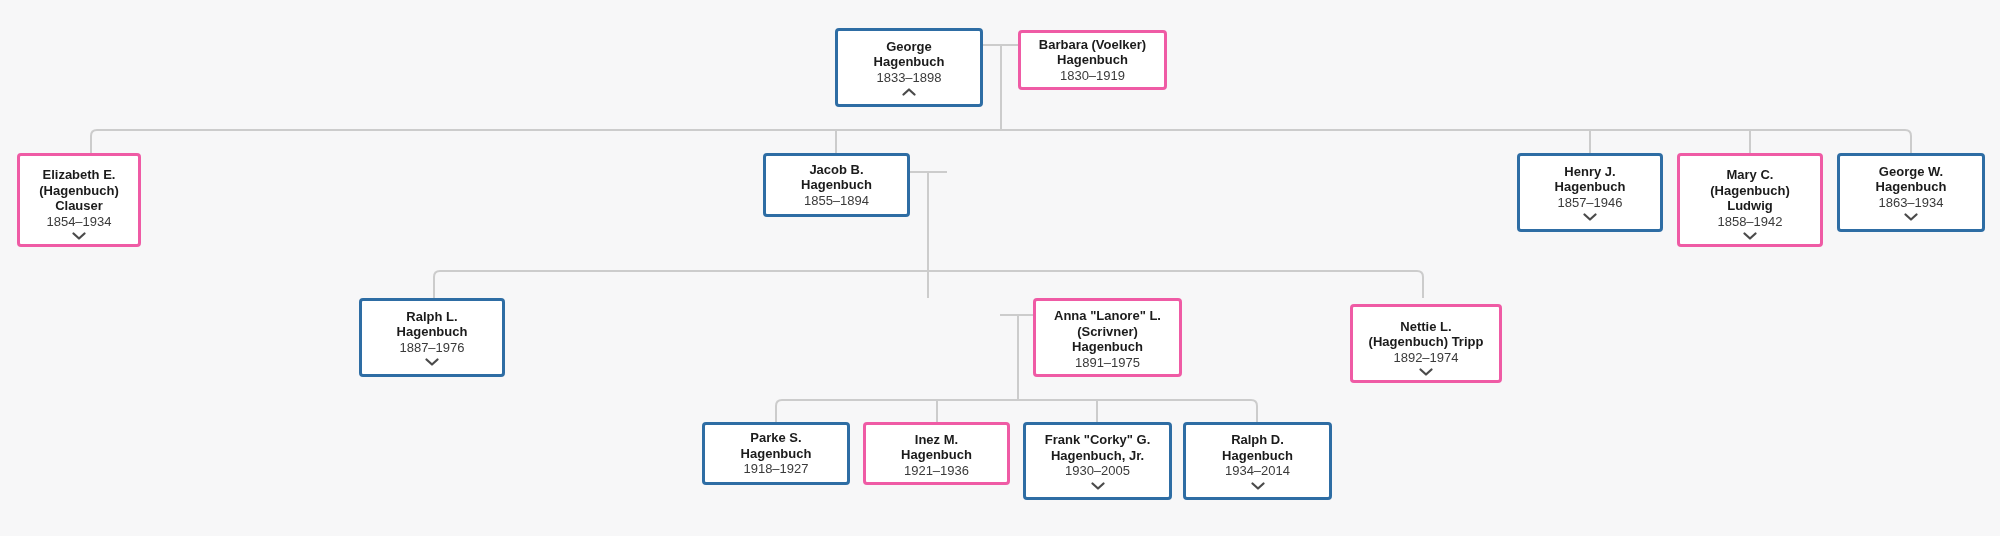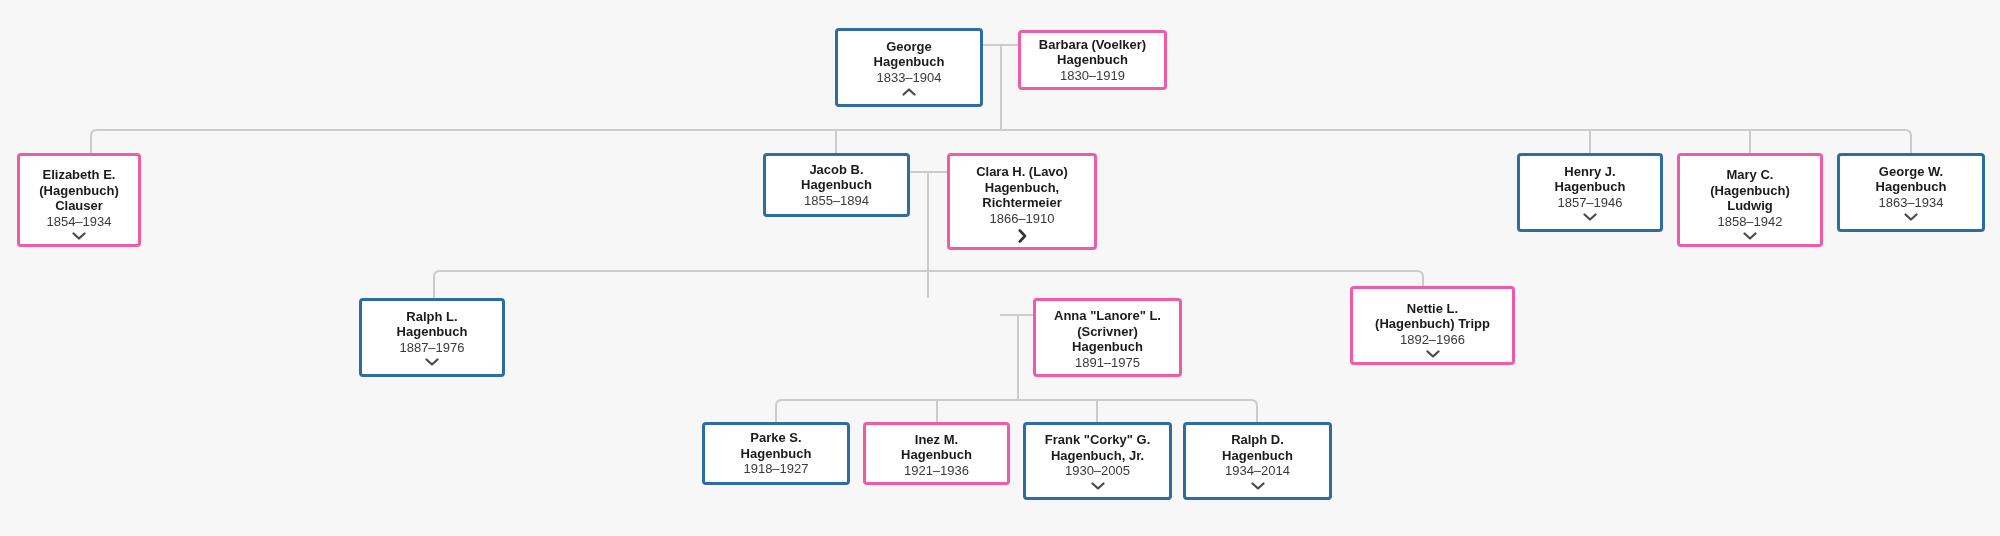--- a/index.html
+++ b/index.html
@@ -48,21 +48,21 @@
     <path d="M1018 315 V400"></path>
 
     <path d="M776 422 V406 Q776 400 782 400 H1251 Q1257 400 1257 406 V422"></path>
     <path d="M937 400 V422"></path>
     <path d="M1097 400 V422"></path>
   </svg>
 
   <div class="person male" style="left:835px;top:28px;width:148px;height:79px">
     <div class="pname">George
 Hagenbuch</div>
-    <div class="pdates">1833–1904</div>
+    <div class="pdates">1833–1898</div>
     <span class="chev">
       <svg width="14" height="8" viewBox="0 0 14 8">
           <path d="M1.5 6.5 L7 1.5 L12.5 6.5" fill="none" stroke="#4a4a4a" stroke-width="2.2" stroke-linecap="round" stroke-linejoin="round"></path>
         </svg>
     </span>
   </div>
 
   <div class="person female" style="left:1018px;top:30px;width:149px;height:60px">
     <div class="pname">Barbara (Voelker)
 Hagenbuch</div>
@@ -80,31 +80,20 @@
         </svg>
     </span>
   </div>
 
   <div class="person male" style="left:763px;top:153px;width:147px;height:64px">
     <div class="pname">Jacob B.
 Hagenbuch</div>
     <div class="pdates">1855–1894</div>
   </div>
 
-  <div class="person female" style="left:947px;top:153px;width:150px;height:97px">
-    <div class="pname">Clara H. (Lavo)
-Hagenbuch,
-Richtermeier</div>
-    <div class="pdates">1866–1910</div>
-    <span class="chev">
-      <svg width="9" height="14" viewBox="0 0 9 14">
-          <path d="M1.8 1.5 L7 7 L1.8 12.5" fill="none" stroke="#333333" stroke-width="2.6" stroke-linecap="round" stroke-linejoin="round"></path>
-        </svg>
-    </span>
-  </div>
 
   <div class="person male" style="left:1517px;top:153px;width:146px;height:79px">
     <div class="pname">Henry J.
 Hagenbuch</div>
     <div class="pdates">1857–1946</div>
     <span class="chev">
       <svg width="14" height="8" viewBox="0 0 14 8">
           <path d="M1.5 1.5 L7 6.5 L12.5 1.5" fill="none" stroke="#4a4a4a" stroke-width="2.2" stroke-linecap="round" stroke-linejoin="round"></path>
         </svg>
     </span>
@@ -145,24 +134,24 @@
   </div>
 
 
   <div class="person female" style="left:1033px;top:298px;width:149px;height:79px">
     <div class="pname">Anna "Lanore" L.
 (Scrivner)
 Hagenbuch</div>
     <div class="pdates">1891–1975</div>
   </div>
 
-  <div class="person female" style="left:1350px;top:286px;width:165px;height:79px">
+  <div class="person female" style="left:1350px;top:304px;width:152px;height:79px">
     <div class="pname">Nettie L.
 (Hagenbuch) Tripp</div>
-    <div class="pdates">1892–1966</div>
+    <div class="pdates">1892–1974</div>
     <span class="chev">
       <svg width="14" height="8" viewBox="0 0 14 8">
           <path d="M1.5 1.5 L7 6.5 L12.5 1.5" fill="none" stroke="#4a4a4a" stroke-width="2.2" stroke-linecap="round" stroke-linejoin="round"></path>
         </svg>
     </span>
   </div>
 
   <div class="person male" style="left:702px;top:422px;width:148px;height:63px">
     <div class="pname">Parke S.
 Hagenbuch</div>

